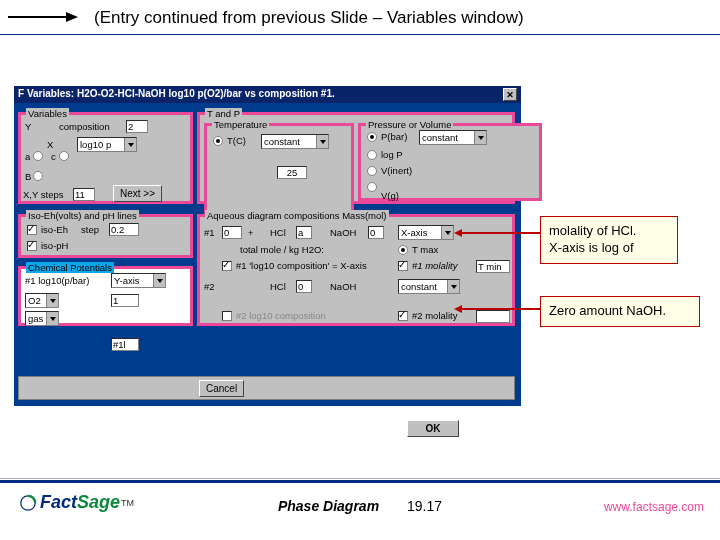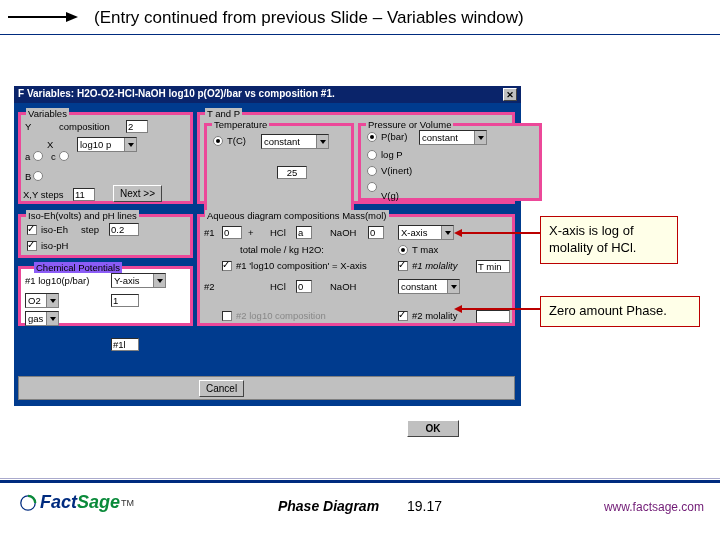--- a/index.html
+++ b/index.html
@@ -33,21 +33,21 @@
   .hr-bot2 { position: absolute; top: 478px; left: 0; width: 720px; height: 1px; background: #aac; }
   .logo { position: absolute; top: 492px; left: 18px; display: flex; align-items: center; }
   .logo-icon { width: 20px; height: 20px; background: #fff; display: flex; align-items: center; justify-content: center; margin-right: 2px; }
   .logo-icon svg { width: 18px; height: 18px; }
   .logo-text { font-weight: bold; font-size: 18px; font-style: italic; }
   .logo-fact { color: #002b7f; }
   .logo-sage { color: #0a8a3a; }
   .logo-tm { font-size: 9px; vertical-align: super; color: #333; margin-left: 1px; }
   .page-footer { position: absolute; top: 498px; left: 0; width: 720px; text-align: center; font-style: italic; font-weight: bold; font-size: 14px; }
   .page-footer .pnum { font-style: normal; font-weight: normal; margin-left: 24px; }
-  .url { position: absolute; top: 500px; right: 16px; font-size: 12px; color: #701a75; }
+  .url { position: absolute; top: 500px; right: 16px; font-size: 12px; color: #ec4899; }
 </style>
 </head>
 <body>
 
 <div class="arrow">
   <div class="arrow-line"></div>
     <div class="arrow-head"></div>
 </div>
 <div class="slide-title">(Entry continued from previous Slide – Variables window)</div>
 <div class="hr-top"></div>
@@ -112,21 +112,21 @@
     <span class="legend">Iso-Eh(volts) and pH lines</span>
     <span class="chk on" style="position:absolute;top:8px;left:6px;"></span>
     <span class="lbl" style="position:absolute;top:7px;left:20px;">iso-Eh</span>
     <span class="lbl" style="position:absolute;top:7px;left:60px;">step</span>
     <span class="fld-inp" style="position:absolute;top:6px;left:88px;width:30px;">0.2</span>
     <span class="chk on" style="position:absolute;top:24px;left:6px;"></span>
     <span class="lbl" style="position:absolute;top:23px;left:20px;">iso-pH</span>
   </div>
 
   <div class="fieldset" style="top:180px;left:4px;width:175px;height:60px;background:#fff;">
-    <span class="legend" style="background:#8b5cf6;margin-left:8px;">Chemical Potentials</span>
+    <span class="legend" style="background:#0ea5e9;">Chemical Potentials</span>
     <span class="lbl" style="position:absolute;top:6px;left:4px;">#1 log10(p/bar)</span>
     <span class="sel" style="position:absolute;top:4px;left:90px;width:55px;">
         <span>Y-axis</span>
         <span class="dd"></span>
       </span>
     <span class="sel" style="position:absolute;top:24px;left:4px;width:34px;">
         <span>O2</span>
         <span class="dd"></span>
       </span>
     <span class="fld-inp" style="position:absolute;top:25px;left:90px;width:28px;">1</span>
@@ -175,26 +175,26 @@
   </div>
 
   <div class="panel" style="top:290px;left:4px;width:497px;height:24px;">
     <span class="btn" style="position:absolute;top:3px;left:180px;">Cancel</span>
     <span class="btn" style="position:absolute;top:3px;left:388px;width:52px;text-align:center;font-weight:bold;margin-top:40px;">OK</span>
   </div>
 </div>
 
 <div class="callout-arrow" style="top:232px;left:462px;width:78px;"></div>
 <div class="callout" style="top:216px;left:540px;width:138px;">
+  <div>molality of HCl.</div>
   <div>X-axis is log of</div>
-  <div>molality of HCl.</div>
 </div>
 <div class="callout-arrow" style="top:308px;left:462px;width:78px;"></div>
 <div class="callout" style="top:296px;left:540px;width:160px;">
-  <div>Zero amount Phase.</div>
+  <div>Zero amount NaOH.</div>
 </div>
 
 <div class="hr-bot2"></div>
 <div class="hr-bot"></div>
 
 <div class="logo">
   <div class="logo-icon">
     <svg viewBox="0 0 20 20">
         <circle cx="10" cy="10" r="8" fill="none" stroke="#002b7f" stroke-width="1.4"></circle>
         <path d="M10 2 A8 8 0 0 1 18 10" fill="none" stroke="#0a8a3a" stroke-width="2.6"></path>

